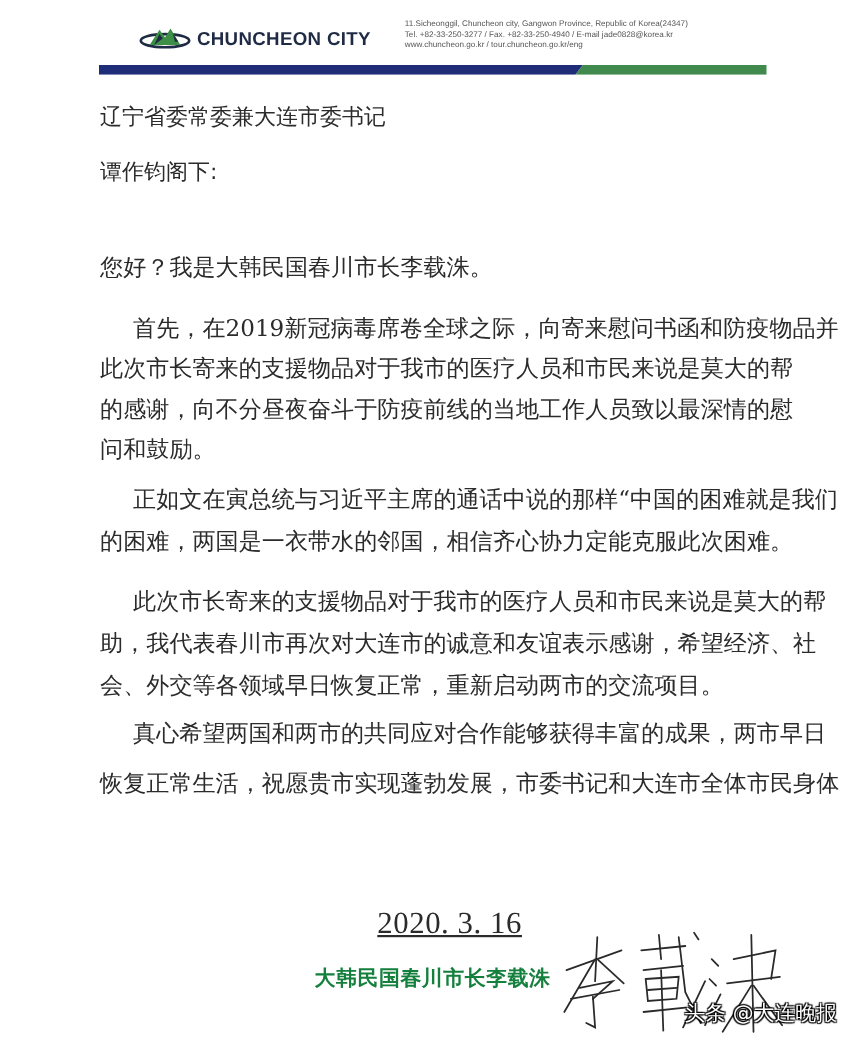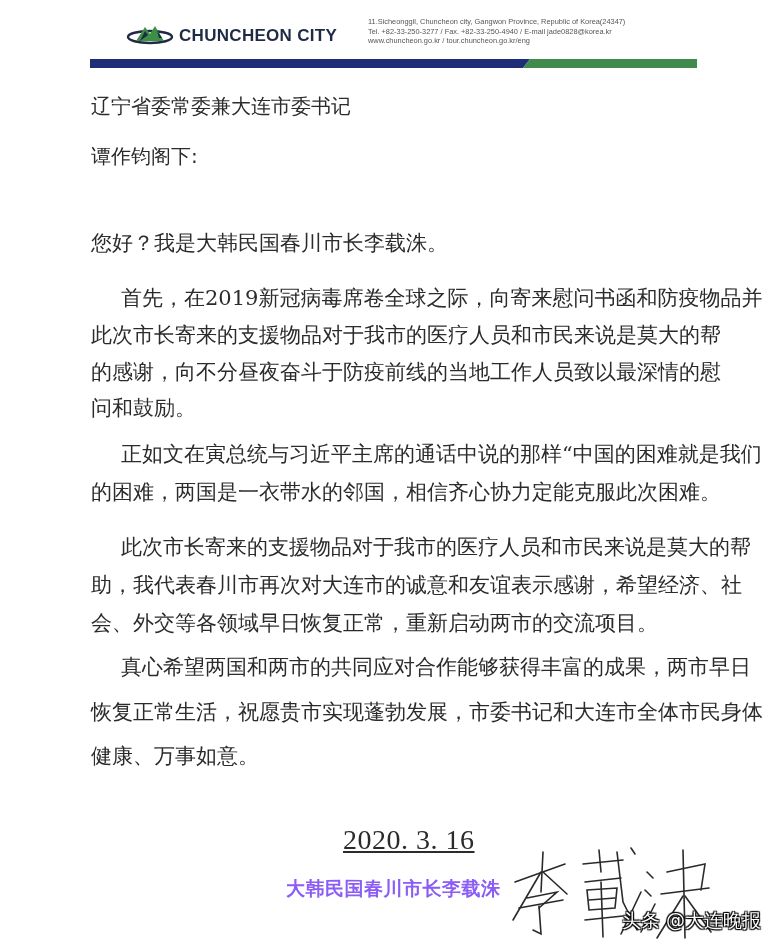--- a/index.html
+++ b/index.html
@@ -23,21 +23,21 @@
     font-family: "DejaVu Sans", sans-serif; font-size: 20px; color: #2b2b2b; white-space: nowrap;
   }
   .para {
     left: 91px; width: 602px; font-family: "DejaVu Serif", serif; font-size: 21px;
     color: #2b2b2b;
   }
   .line { position: absolute; left: 0; width: 602px; white-space: nowrap;
           text-align: justify; text-align-last: justify; }
   .line.short { text-align: left; text-align-last: left; }
   .date { left: 343px; top: 824px; font-family: "Liberation Serif", serif; font-size: 28px; color: #2b2b2b; letter-spacing: 0.5px; text-decoration: underline; }
-  .sig-title { left: 286px; top: 876px; font-family: "DejaVu Serif", serif; font-weight: bold; font-size: 19px; color: #8b5cf6; letter-spacing: 0.5px; }
+  .sig-title { left: 286px; top: 876px; font-family: "DejaVu Serif", serif; font-weight: bold; font-size: 19px; color: #15803d; letter-spacing: 0.5px; }
   .signature { left: 505px; top: 842px; width: 210px; height: 100px; }
   .watermark {
     left: 622px; top: 908px; font-family: "DejaVu Sans", sans-serif; font-size: 19px; color: #ffffff;
     text-shadow: 0 0 1px #000, 1px 1px 1px #000, -1px -1px 1px #000, 1px -1px 1px #000, -1px 1px 1px #000;
     white-space: nowrap;
   }
 </style>
 </head>
 <body>
 
@@ -81,21 +81,20 @@
 
 <div class="abs para" style="top:533px; height:120px;">
   <div class="line" style="top:0; padding-left:30px; width:572px;">此次市长寄来的支援物品对于我市的医疗人员和市民来说是莫大的帮</div>
   <div class="line" style="top:38px;">助，我代表春川市再次对大连市的诚意和友谊表示感谢，希望经济、社</div>
   <div class="line short" style="top:76px;">会、外交等各领域早日恢复正常，重新启动两市的交流项目。</div>
 </div>
 
 <div class="abs para" style="top:653px; height:130px;">
   <div class="line" style="top:0; padding-left:30px; width:572px;">真心希望两国和两市的共同应对合作能够获得丰富的成果，两市早日</div>
   <div class="line" style="top:45px;">恢复正常生活，祝愿贵市实现蓬勃发展，市委书记和大连市全体市民身体</div>
-  <div class="line short" style="top:89px;">健康、万事如意。</div>
 </div>
 
 <div class="abs date">2020. 3. 16</div>
 <div class="abs sig-title">大韩民国春川市长李载洙</div>
 
 <svg class="abs signature" viewBox="0 0 210 100" fill="none" stroke="#2a2a2a" stroke-width="1.6" stroke-linecap="round">
 
   <path d="M10 40 L60 22"></path>
   <path d="M38 10 L36 50"></path>
   <path d="M36 30 L8 78"></path>

